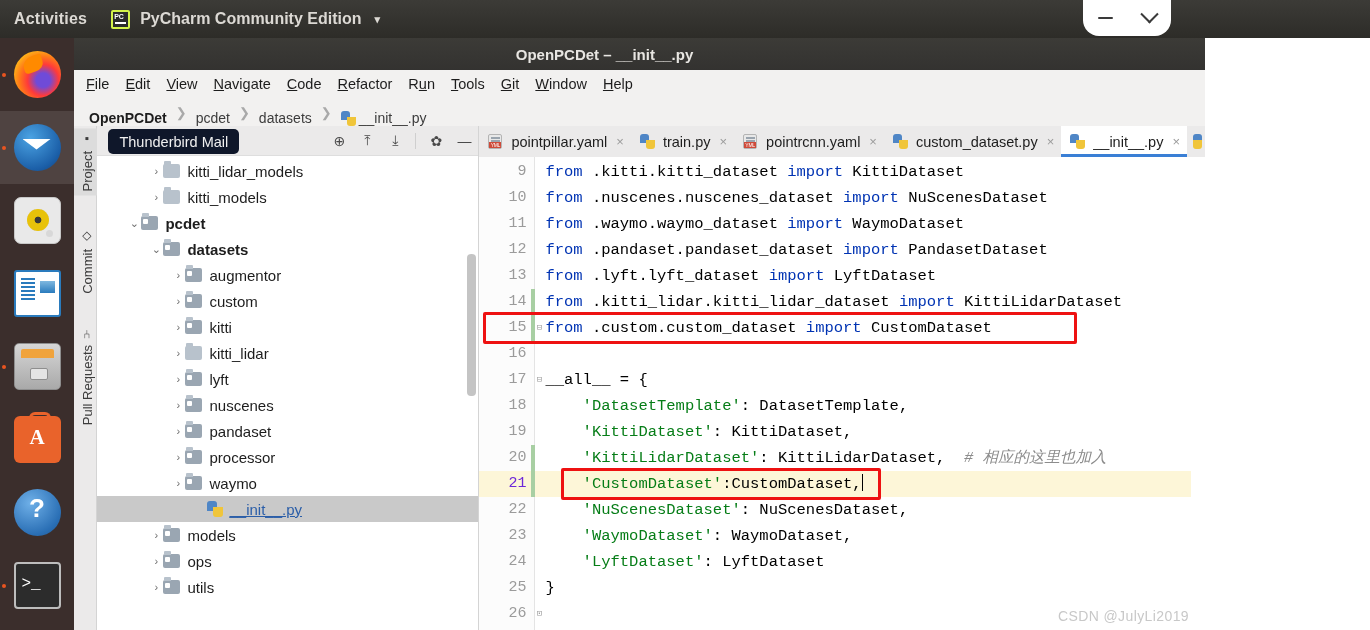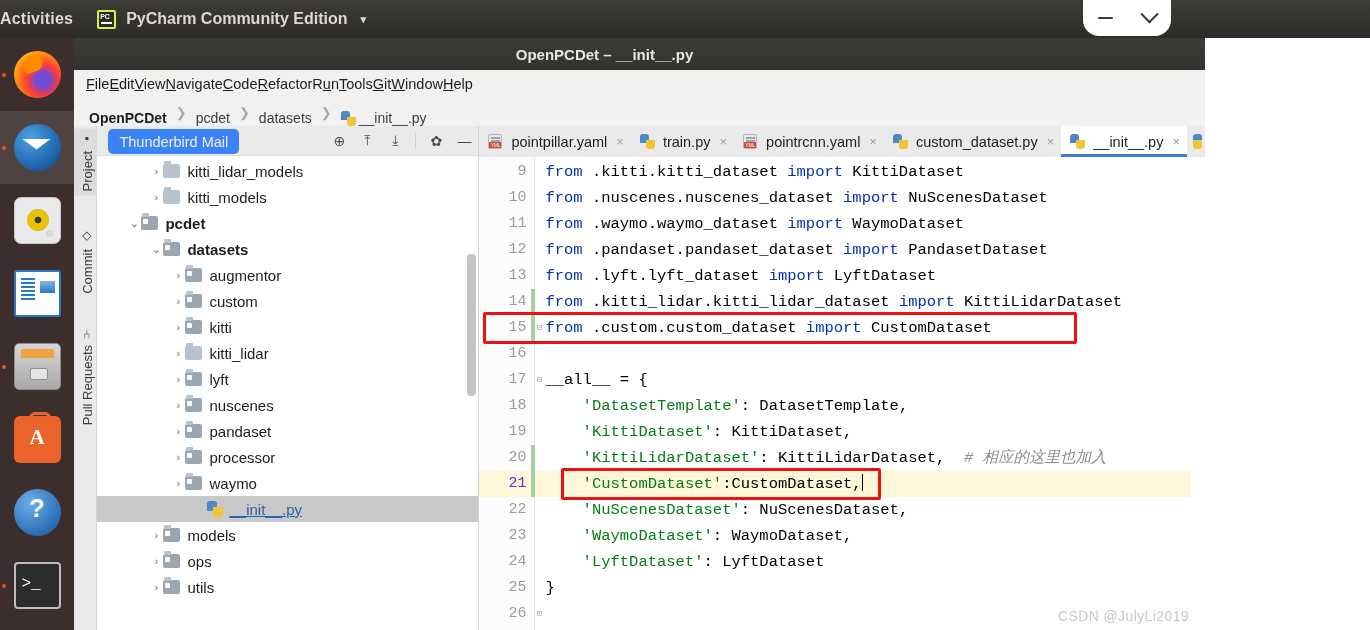--- a/index.html
+++ b/index.html
@@ -13,21 +13,21 @@
 
   
   .gnome-topbar {
     position: absolute; left: 0; top: 0; width: 1370px; height: 38px;
     background: linear-gradient(#3c3b37, #2d2c28);
     color: #dcd9d4;
     display: flex; align-items: center;
     font-size: 16px; font-weight: bold;
     z-index: 40;
   }
-  .gnome-activities { letter-spacing: .2px; }
+  .gnome-activities { margin-left: 14px; letter-spacing: .2px; }
   .gnome-app { margin-left: 24px; display: flex; align-items: center; gap: 10px; }
   .pycharm-mini {
     width: 19px; height: 19px; border-radius: 2px;
     background: #2b2b2b; border: 2px solid #d4f34a;
     position: relative; display:inline-block;
   }
   .pycharm-mini::before {
     content: "PC"; position: absolute; left: 1px; top: -1px;
     font-size: 7px; color: #fff; font-weight: bold; line-height: 11px;
   }
@@ -118,21 +118,21 @@
   .ide { position: absolute; left: 74px; top: 38px; width: 1131px; height: 592px; background:#f2f2f2; z-index: 20; }
   .ide-titlebar {
     height: 32px; background: linear-gradient(#3c3b37, #333230); color:#e8e6e2;
     display:flex; align-items:center; justify-content:center;
     font-size: 15px; font-weight:bold;
   }
   .ide-titlebar .ttl { margin-right: 70px; }
 
   .menubar {
     height: 28px; background:#f2f1f0; display:flex; align-items:center;
-    padding-left: 12px; font-size: 14.5px; color:#1d1d1d;
+    padding-left: 12px; gap: 16px; font-size: 14.5px; color:#1d1d1d;
     border-bottom: 0px;
   }
   .menubar span.mi { cursor: default; }
   .menubar u { text-decoration: underline; }
 
   .breadcrumb {
     height: 28px; background:#f2f1f0; display:flex; align-items:center;
     padding-left: 12px; font-size: 14px; color:#3c3c3c; gap:4px;
   }
   .breadcrumb .crumb { padding: 0 3px; margin-top: 12px; }
@@ -202,21 +202,21 @@
   .nlabel.bold { font-weight: bold; }
 
   .panel-scroll {
     position:absolute; right:2px; top: 128px; width:9px; height: 142px;
     background:#c4c4c4; border-radius:4px;
   }
 
   
   .tooltip {
     position:absolute; left: 11px; top: 3px; height:25px;
-    background:#3b82f6; color:#f0f0f0; font-size:14.5px;
+    background:#0f172a; color:#f0f0f0; font-size:14.5px;
     display:flex; align-items:center; padding: 8px 11px;
     border-radius: 5px; z-index: 25; white-space:nowrap;
   }
 
   
   .editor-area { flex:1; background:#ffffff; display:flex; flex-direction:column; position:relative; }
   .tabbar { height: 31px; background:#ebeaea; display:flex; align-items:stretch; overflow:hidden; }
   .tab {
     display:flex; align-items:center; gap:5px; padding: 0 7px 0 9px;
     font-size: 14.5px; color:#1d1d1d; background:#ebeaea; white-space:nowrap;

